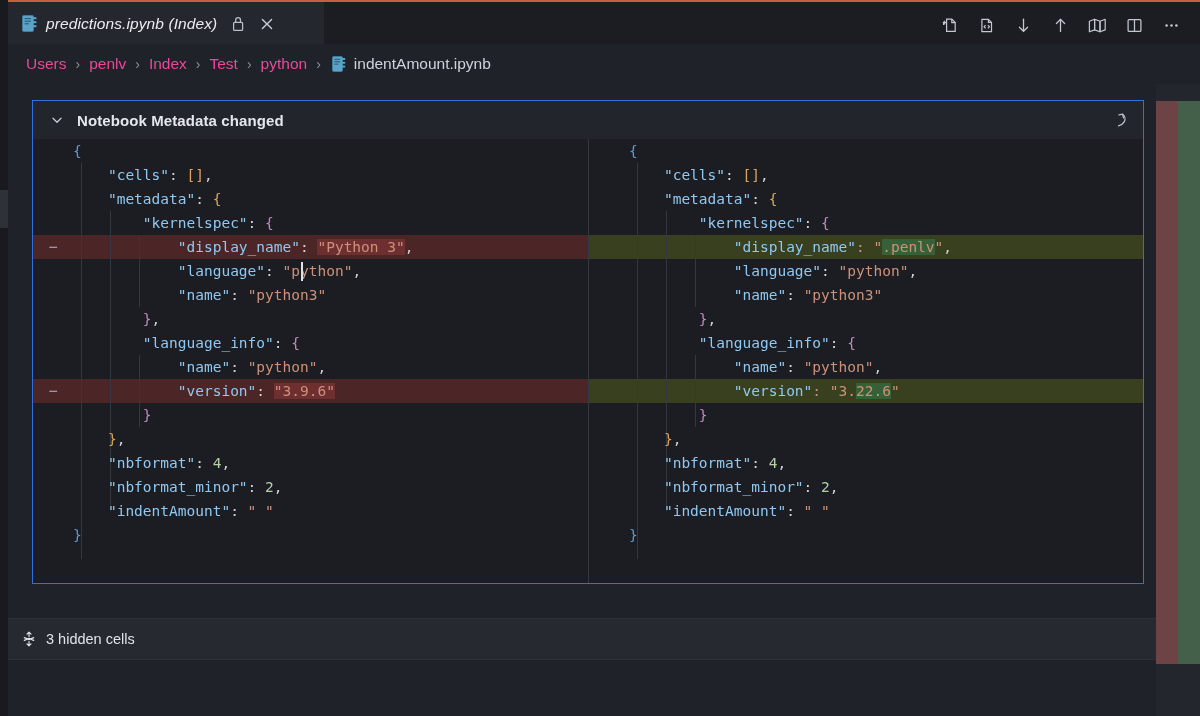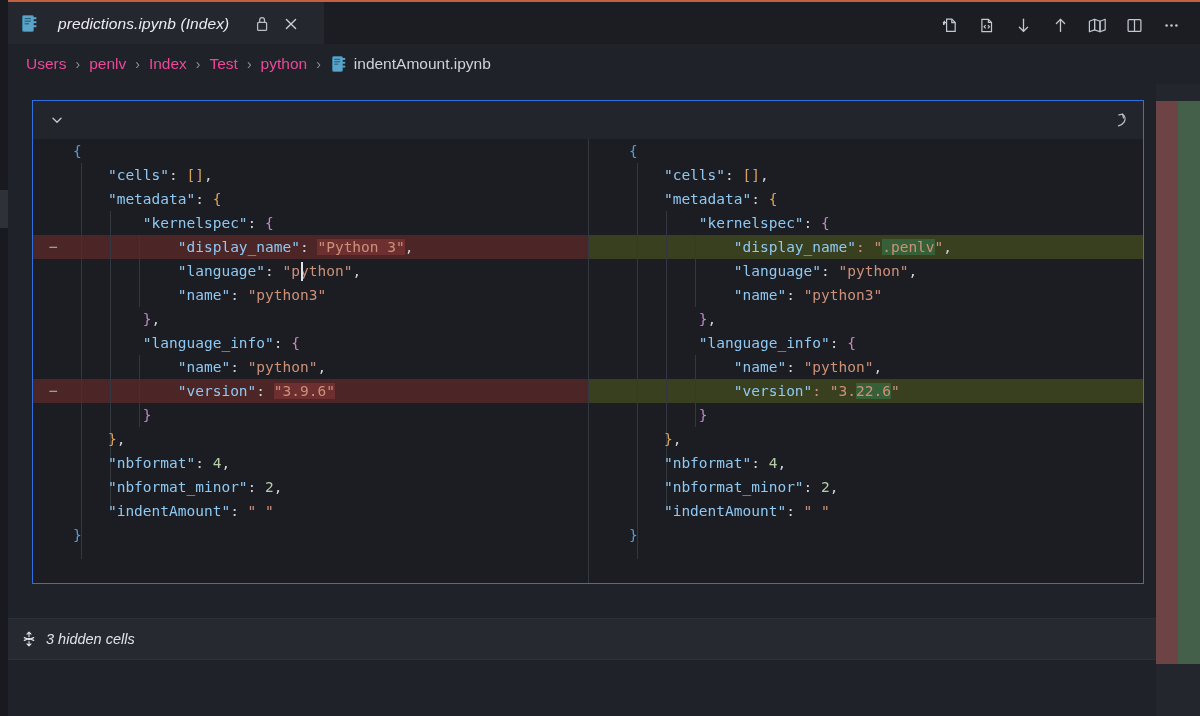--- a/index.html
+++ b/index.html
@@ -18,21 +18,20 @@
   
   .left-edge { position:absolute; left:0; top:0; width:8px; height:716px; background:#181a1f; }
   .left-slider { position:absolute; left:0; top:190px; width:8px; height:38px; background:#2e3238; }
 
   
   .tabbar { position:absolute; left:8px; top:2px; width:1192px; height:42px; background:#1b1d23; }
   .tab {
     position:absolute; left:0; top:0; width:316px; height:42px;
     background:#24272e; display:flex; align-items:center; padding-left:14px;
     border-top:1px solid transparent;
-    gap:12px;
   }
   .tab-icon { width:15px; height:17px; position:relative; flex:0 0 auto; margin-right:9px; }
   .tab-title {
     font-style: italic; font-size: 15.5px; color:#ececf0; white-space:nowrap;
     font-family: "Liberation Sans", sans-serif; letter-spacing:.1px;
   }
   .tab-actions { display:flex; align-items:center; gap:9px; margin-left:11px; }
   .tab-btn { width:20px; height:20px; display:flex; align-items:center; justify-content:center; cursor:default; }
   .tab-btn svg { display:block; }
 
@@ -105,21 +104,21 @@
   
   .caret { position:absolute; width:2px; height:19px; background:#dfe3ea; z-index:5; }
 
   
   .hidden-bar {
     position:absolute; left:8px; top:618px; width:1148px; height:42px;
     background:#26292f; display:flex; align-items:center; padding-left:12px;
     border-top:1px solid #2c3037; border-bottom:1px solid #2c3037;
   }
   .hidden-ico { width:18px; height:18px; margin-right:8px; display:flex; align-items:center; justify-content:center; }
-  .hidden-label { font-size:14.5px; color:#dfe3ea;font-style:italic; }
+  .hidden-label { font-size:14.5px; color:#dfe3ea; }
 
   
   .ruler { position:absolute; top:84px; width:22px; height:632px; }
   .ruler.del { left:1156px; background:#23262c; }
   .ruler.add { left:1178px; background:#23262c; }
   .ruler .band { position:absolute; left:0; width:22px; }
   .ruler.del .band { background:#6d4346; }
   .ruler.add .band { background:#45604a; }
   .ruler-top { position:absolute; left:1156px; top:44px; width:44px; height:40px; background:#1f2228; }
 </style>
@@ -243,20 +242,21 @@
   <div class="nb-body">
 
     <div class="cell">
 
       <div class="cell-header">
         <span class="chev">
           <svg width="14" height="14" viewBox="0 0 14 14" fill="none" stroke="#c6cbd4" stroke-width="1.3" stroke-linecap="round" stroke-linejoin="round">
             <path d="m3 5.2 4 4 4-4"></path>
           </svg>
         </span>
+        <span class="cell-title">Notebook Metadata changed</span>
         <span class="revert">
           <svg width="20" height="20" viewBox="0 0 20 20" fill="none" stroke="#b9bec8" stroke-width="1.3" stroke-linecap="round" stroke-linejoin="round">
             <path d="M13.6 4.2c2.6 1.9 3.1 5.1 1.6 7.6-1.2 2-3.4 3.3-5.7 4.1"></path>
             <path d="M13.6 4.2 9.9 4.9M13.6 4.2l.9 3.6"></path>
           </svg>
         </span>
       </div>
 
       <div class="diff">
         <div class="pane left">

